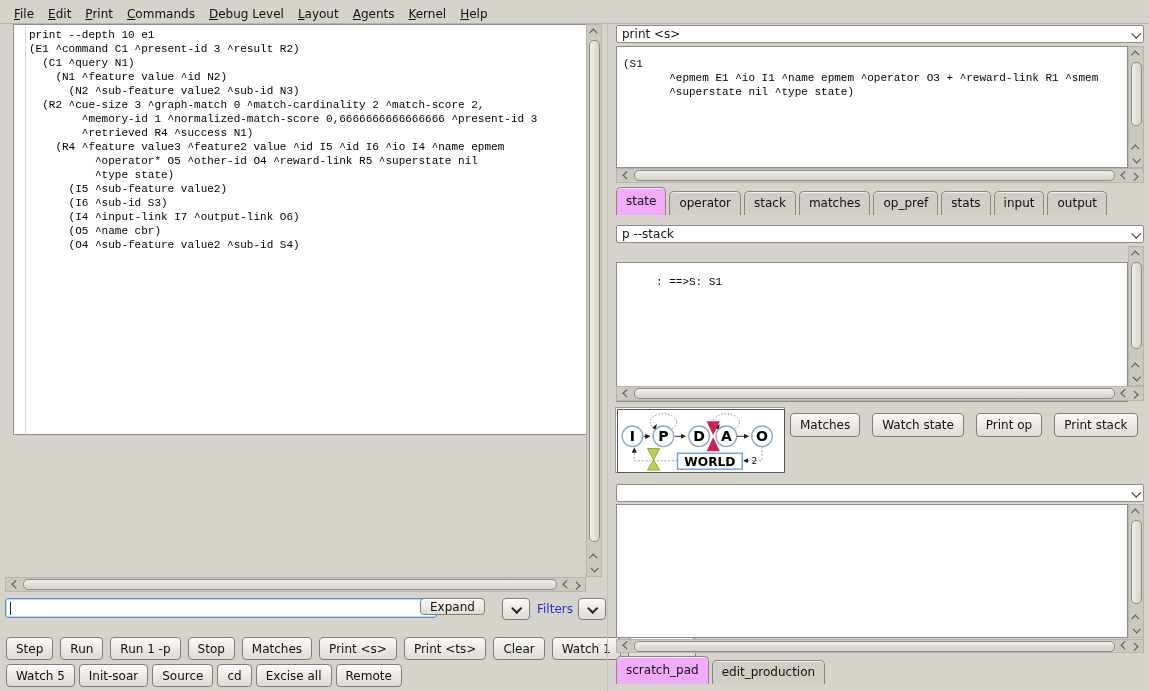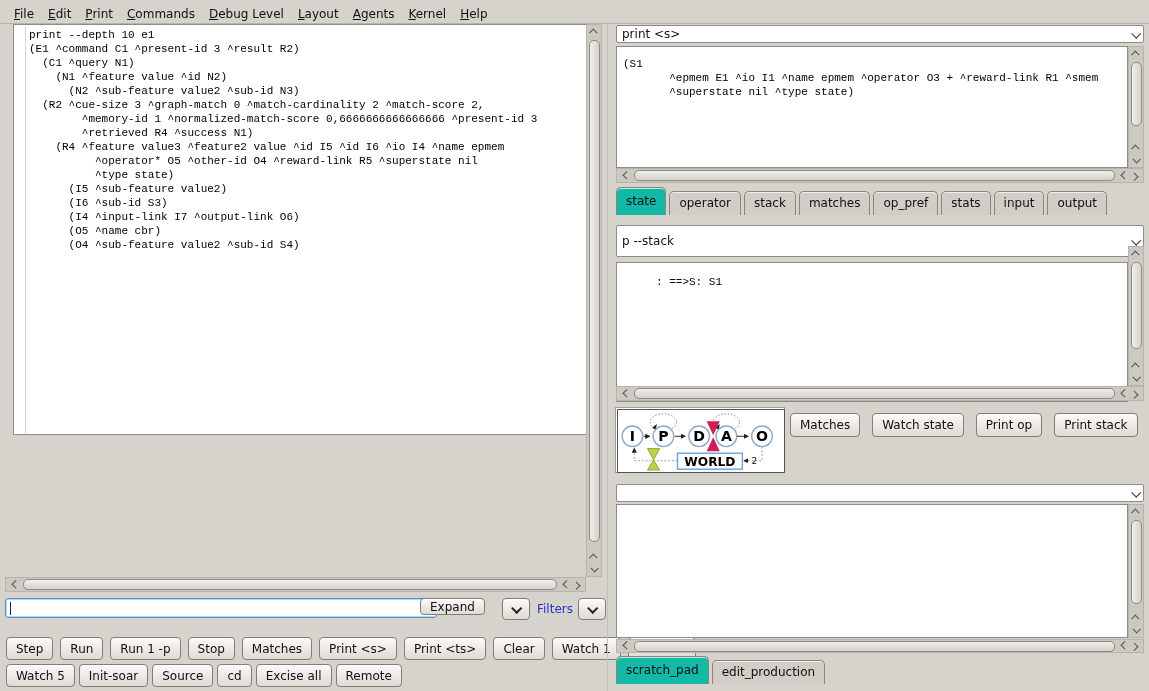--- a/index.html
+++ b/index.html
@@ -50,21 +50,21 @@
   .btn { display:inline-flex; align-items:center; justify-content:center; height:21px; padding:0 9px;
          background:linear-gradient(#fbfaf9,#dedad4); border:1px solid #837e75; border-radius:4px;
          box-shadow:inset 0 1px 0 rgba(255,255,255,.85); font-size:12px; color:#111; cursor:default; white-space:nowrap; }
   .chevbtn { width:28px; padding:0; }
   .chevbtn .chev { width:6px; height:6px; border-color:#222; border-width:2px; }
 
   
   .tabs { display:flex; align-items:flex-end; }
   .tab { padding:4px 9px 5px 9px; margin-right:3px; background:#d1cdc7; border:1px solid #8a857d; border-bottom:none;
          border-radius:5px 5px 0 0; box-shadow:inset 0 1px 0 rgba(255,255,255,.7); cursor:default; }
-  .tab.active { background:#14b8a6; padding-top:6px; padding-bottom:7px; position:relative; z-index:2; }
+  .tab.active { background:#f0abfc; padding-top:6px; padding-bottom:7px; position:relative; z-index:2; }
 
   .filters-label { color:#2233cc; }
   .sash { background:#c3bfb9; }
 
   svg text { font-family:"DejaVu Sans",sans-serif; }
   u { text-decoration:underline; }
 </style>
 </head>
 <body>
 
@@ -204,21 +204,21 @@
   <span class="tab active">state</span>
   <span class="tab">operator</span>
   <span class="tab">stack</span>
   <span class="tab">matches</span>
   <span class="tab">op_pref</span>
   <span class="tab">stats</span>
   <span class="tab">input</span>
   <span class="tab">output</span>
 </div>
 
-<div class="abs combo" style="left:616px; top:225px; width:528px; height:32px;">
+<div class="abs combo" style="left:616px; top:225px; width:528px; height:18px;">
   <span class="combo-text">p --stack</span>
   <span class="combo-btn">
       <span class="chev down"></span>
     </span>
 </div>
 <div class="abs textframe tf-plain" style="left:616px; top:246px; width:512px; height:140px;margin-top:16px;">
   <pre style="padding:12px 4px 3px 6px;">     : ==&gt;S: S1</pre>
 </div>
 <div class="abs vscroll" style="left:1128px; top:246px; width:16px; height:140px;">
   <div class="sb-btn">

